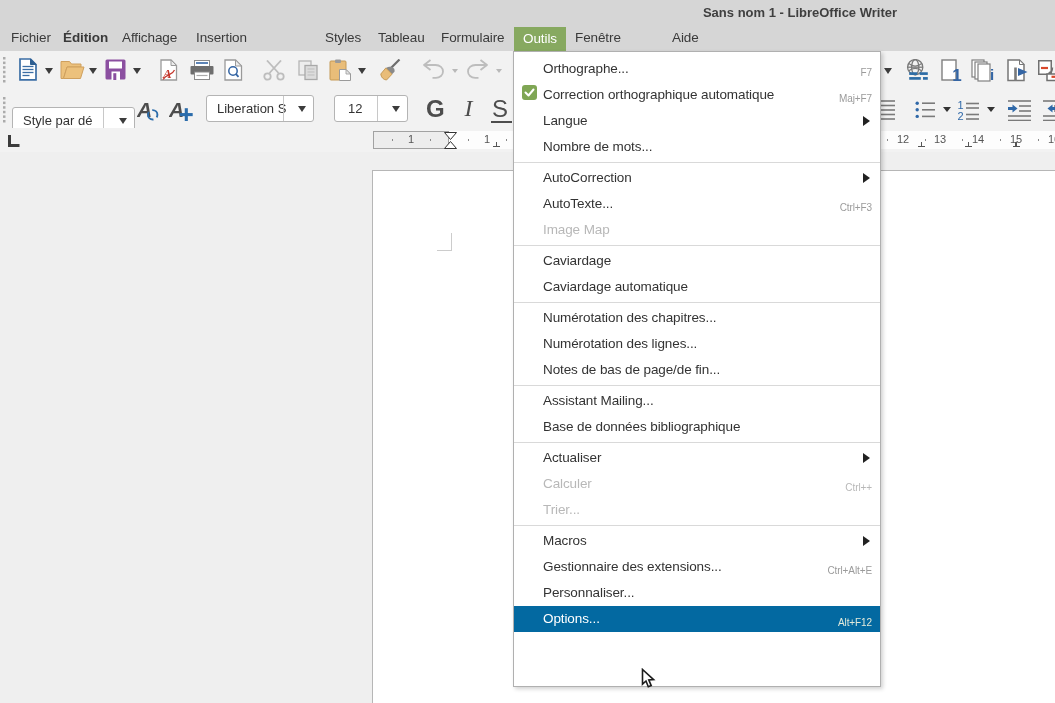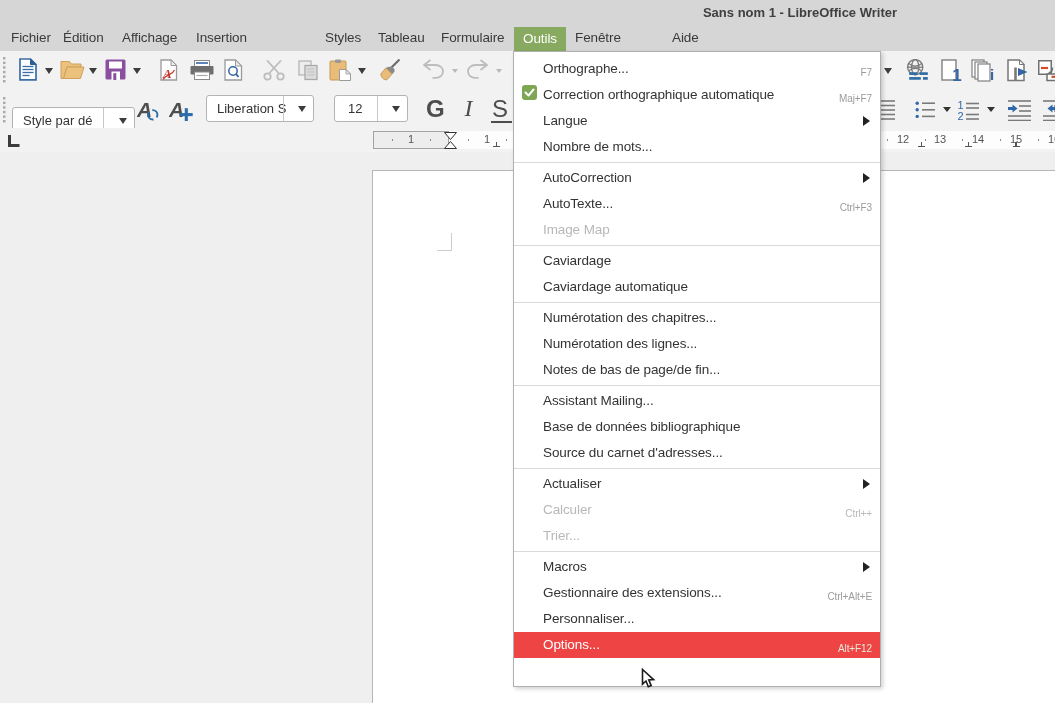--- a/index.html
+++ b/index.html
@@ -34,32 +34,32 @@
 #page{position:absolute;left:372px;top:18px;width:700px;height:600px;background:#fff;border:1px solid #b6b6b6;}
 
 #menu{left:513px;top:51px;width:368px;height:636px;background:#fff;border:1px solid #b0b0b0;box-sizing:border-box;box-shadow:2px 2px 4px rgba(0,0,0,0.18);}
 .item{position:relative;height:26px;}
 .item .lbl{position:absolute;left:29px;top:0;line-height:26px;font-size:13.5px;color:#333;letter-spacing:-0.1px;white-space:nowrap;}
 .item .sc{position:absolute;right:8px;top:4px;line-height:26px;font-size:10px;color:#9b9b9b;letter-spacing:-0.1px;}
 .item.dis .lbl,.item.dis .sc{color:#b8b8b8;}
 .item .sub{position:absolute;right:10px;top:8px;width:0;height:0;border-top:5px solid transparent;border-bottom:5px solid transparent;border-left:7px solid #222;}
 .sep{height:5px;position:relative;}
 .sep:after{content:"";position:absolute;left:0;right:0;top:1.5px;height:1px;background:#d9d9d9;}
-.item.hl{background:#ef4444;}
+.item.hl{background:#0369a1;}
 .item.hl .lbl{color:#fff;}
 .item.hl .sc{color:#e2eada;}
 #chk{position:absolute;left:8px;top:3px;width:15px;height:15px;background:#7fa654;border-radius:3px;}
 </style>
 </head>
 <body>
 <div class="abs" id="titlebar"></div>
 <div class="abs" id="title">Sans nom 1 - LibreOffice Writer</div>
 <div class="abs" id="menubar">
   <span class="mi" style="left:11px;">Fichier</span>
-  <span class="mi" style="left:63px;">Édition</span>
+  <span class="mi" style="left:63px;font-weight:bold;">Édition</span>
   <span class="mi" style="left:122px;">Affichage</span>
   <span class="mi" style="left:196px;">Insertion</span>
   <span class="mi" style="left:267px;margin-top:41px;">Format</span>
   <span class="mi" style="left:325px;">Styles</span>
   <span class="mi" style="left:378px;">Tableau</span>
   <span class="mi" style="left:441px;">Formulaire</span>
   <span class="mi" id="mi-outils" style="left:514px;width:52px;">Outils</span>
   <span class="mi" style="left:575px;">Fenêtre</span>
   <span class="mi" style="left:672px;">Aide</span>
 </div>
@@ -401,23 +401,20 @@
   <div class="item">
       <span class="lbl">Notes de bas de page/de fin...</span>
     </div>
   <div class="sep"></div>
   <div class="item">
       <span class="lbl">Assistant Mailing...</span>
     </div>
   <div class="item">
       <span class="lbl">Base de données bibliographique</span>
     </div>
-  <div class="item">
-      <span class="lbl">Source du carnet d'adresses...</span>
-    </div>
   <div class="sep"></div>
   <div class="item">
       <span class="lbl">Actualiser</span>
       <span class="sub"></span>
     </div>
   <div class="item dis">
       <span class="lbl">Calculer</span>
       <span class="sc">Ctrl++</span>
     </div>
   <div class="item dis">

